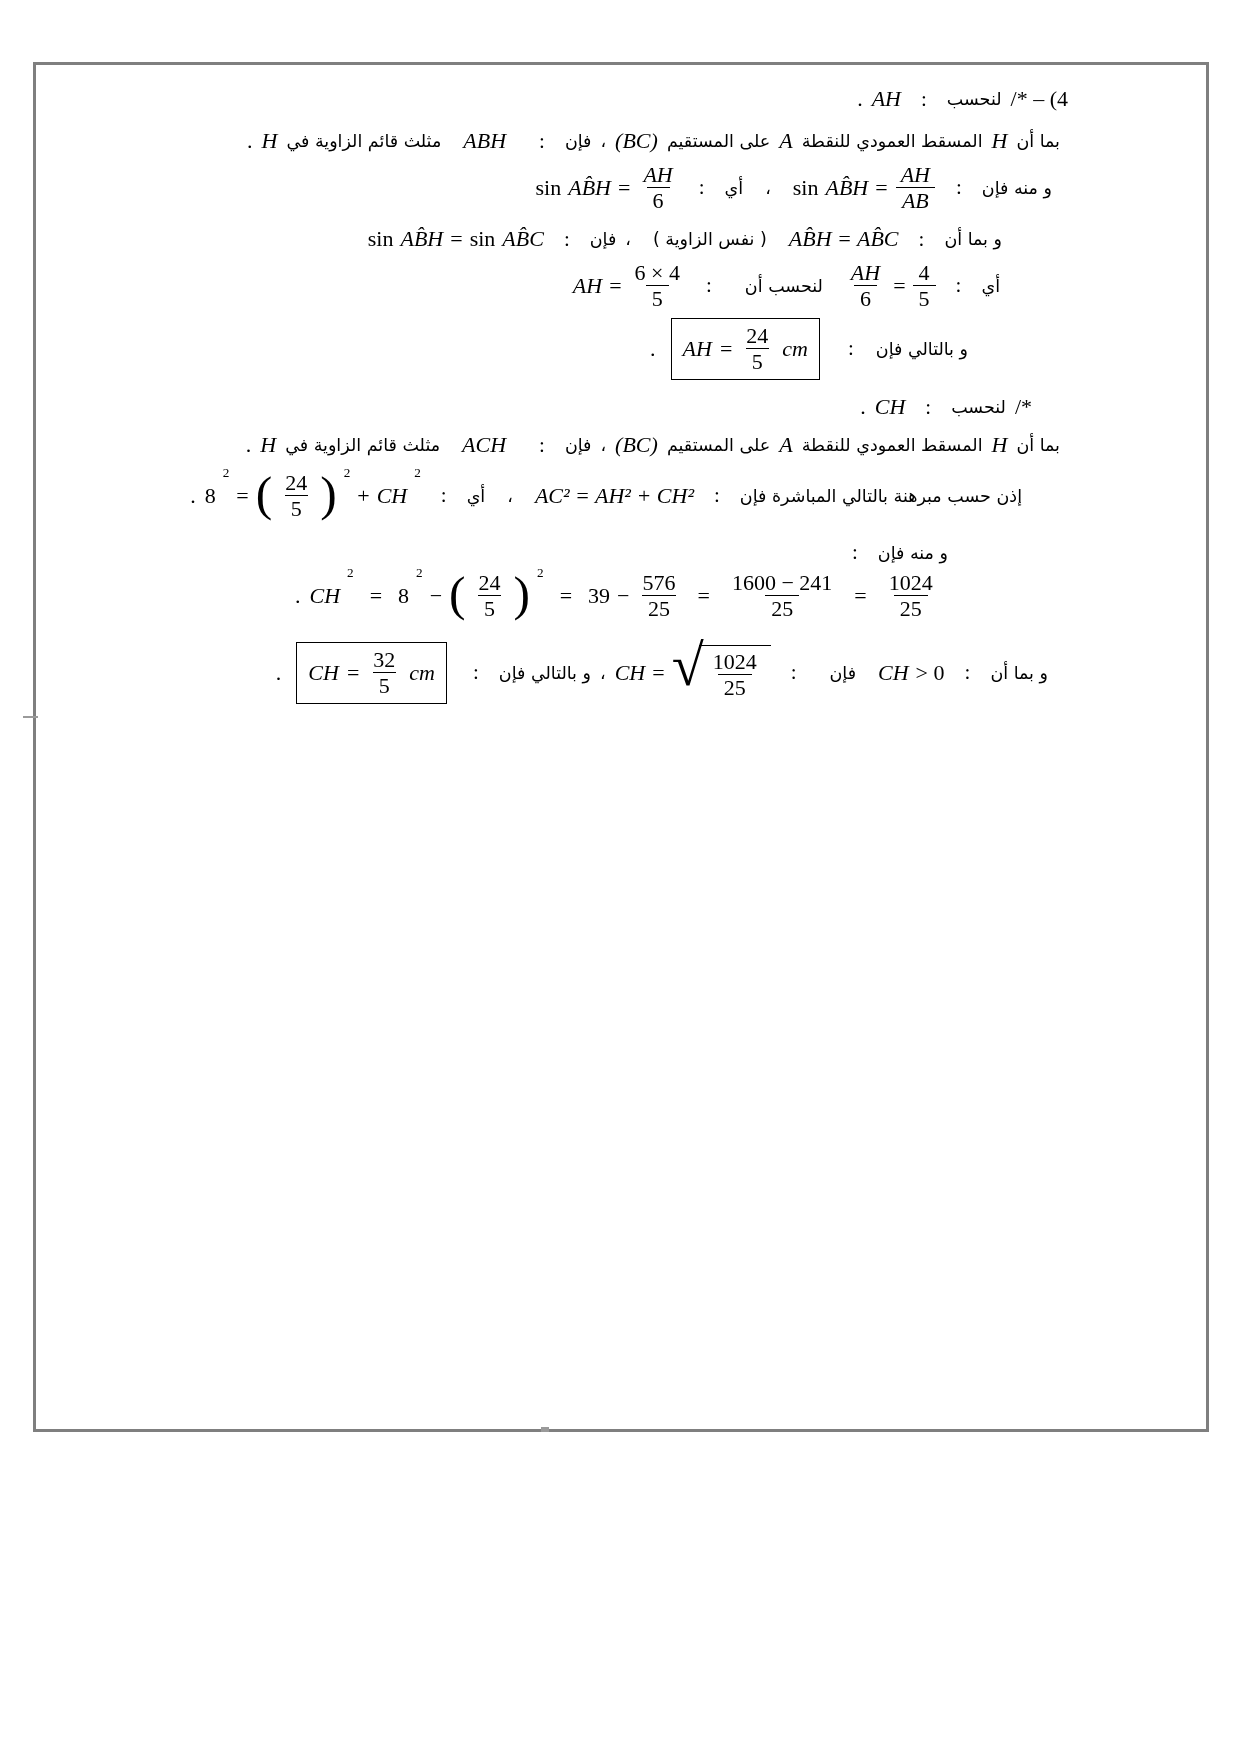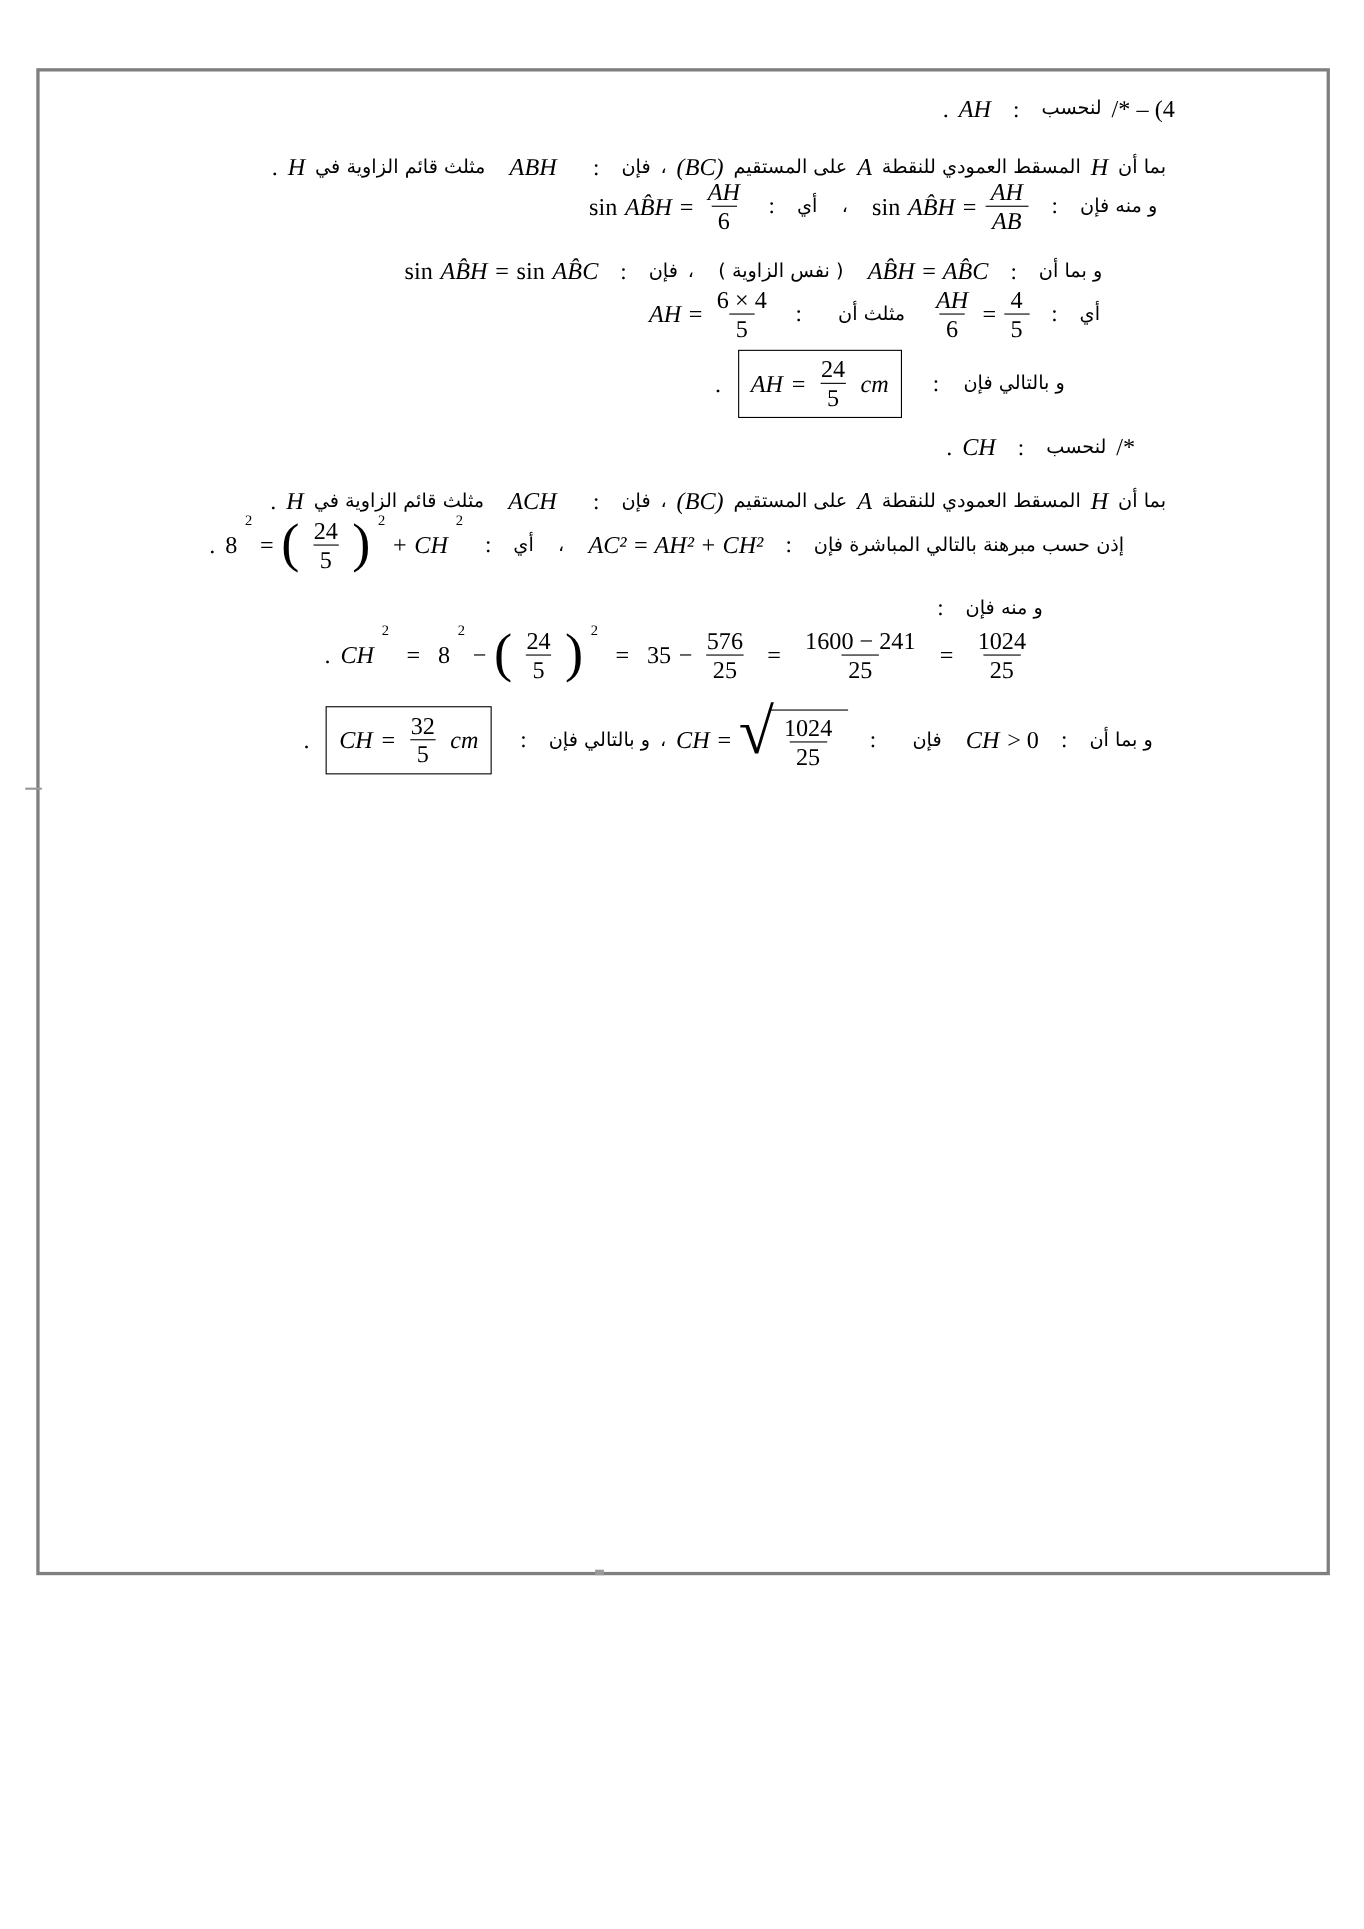--- a/index.html
+++ b/index.html
@@ -64,21 +64,21 @@
     border:1.6px solid #000; padding:4px 11px;
     margin:0 6px;
   }
   .sqrt { display:inline-flex; direction:ltr; align-items:flex-start; }
   .sqrt .rad {
     font-size:265%; line-height:0.95; font-style:normal;
     margin-right:-5px; transform:translateY(-7px);
   }
   .sqrt .body { border-top:1.7px solid #000; padding:3px 8px 0 8px; }
   .weq { margin:0 9px; }
-  .wgap { margin:11px 13px; }
+  .wgap { margin:0 13px; }
   .tick { position:absolute; background:#9a9a9a; }
 </style>
 </head>
 <body>
 
 <div class="frame"></div>
 <div class="tick" style="left:23px; top:716px; width:15px; height:2px;"></div>
 <div class="tick" style="left:541px; top:1427px; width:8px; height:5px;"></div>
 
 <div class="line" style="top:86px; right:172px;">
@@ -155,21 +155,21 @@
     <span class="frac">
       <span class="num it">AH</span>
       <span class="den rm">6</span>
     </span>
     <span class="rm">=</span>
     <span class="frac">
       <span class="num rm">4</span>
       <span class="den rm">5</span>
     </span>
   </span>
-  <span class="ar-t wgap">مثلث أن</span>
+  <span class="ar-t wgap">لنحسب أن</span>
   <span class="colon">:</span>
   <span class="meq">
     <span class="it">AH</span>
     <span class="rm">=</span>
     <span class="frac">
       <span class="num rm">6 × 4</span>
       <span class="den rm">5</span>
     </span>
   </span>
 </div>
@@ -253,21 +253,21 @@
       <sup class="e">2</sup>
     <span class="rm">−</span>
     <span class="bigp">(</span>
     <span class="frac">
       <span class="num rm">24</span>
       <span class="den rm">5</span>
     </span>
     <span class="bigp">)</span>
       <sup class="e">2</sup>
     <span class="rm weq">=</span>
-    <span class="rm">35</span>
+    <span class="rm">39</span>
     <span class="rm">−</span>
     <span class="frac">
       <span class="num rm">576</span>
       <span class="den rm">25</span>
     </span>
     <span class="rm weq">=</span>
     <span class="frac">
       <span class="num rm">1600 − 241</span>
       <span class="den rm">25</span>
     </span>

